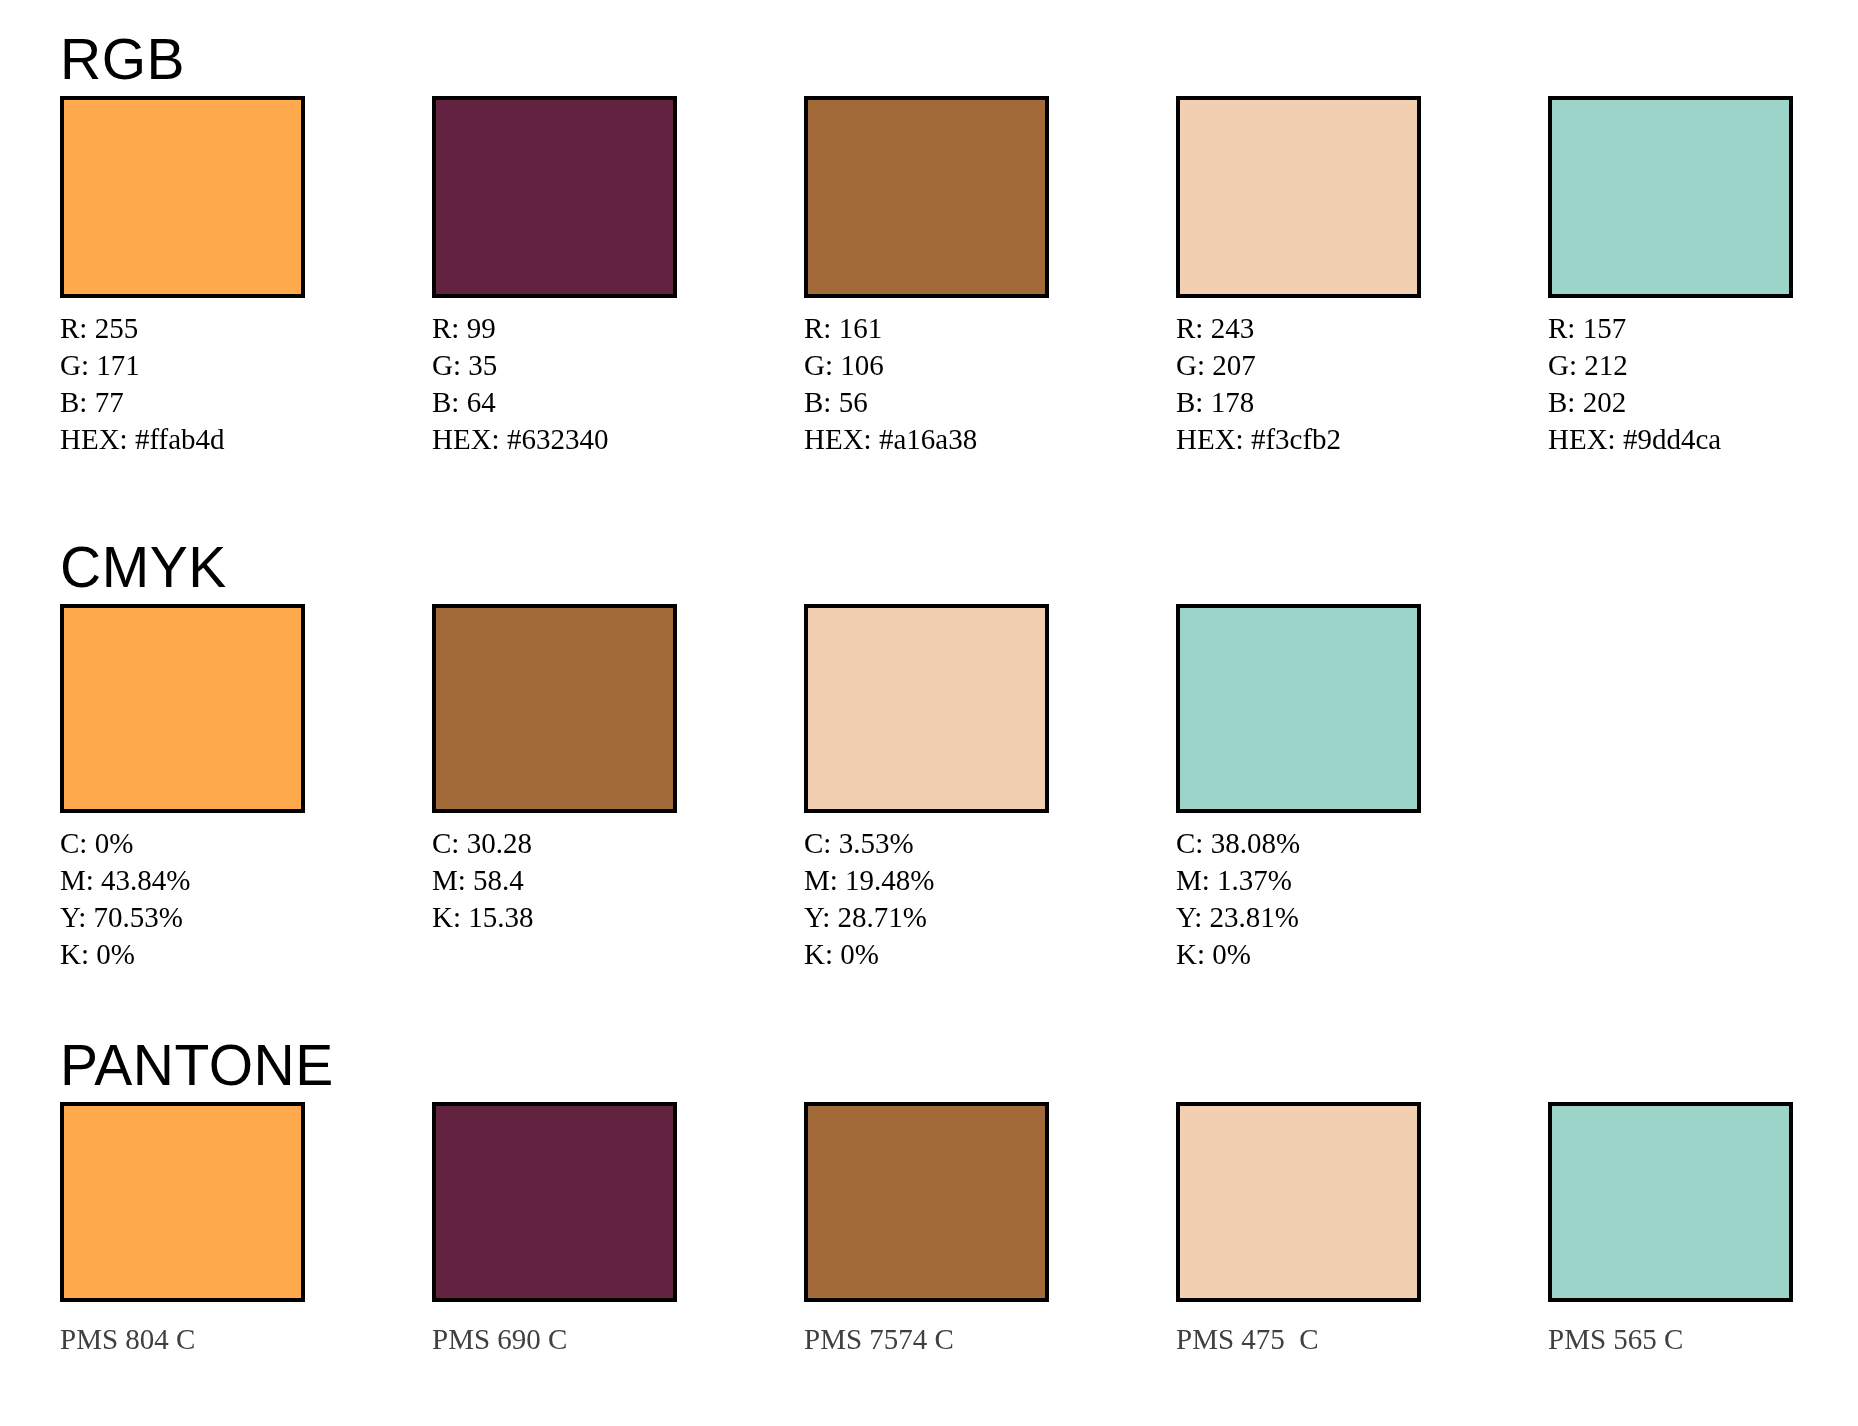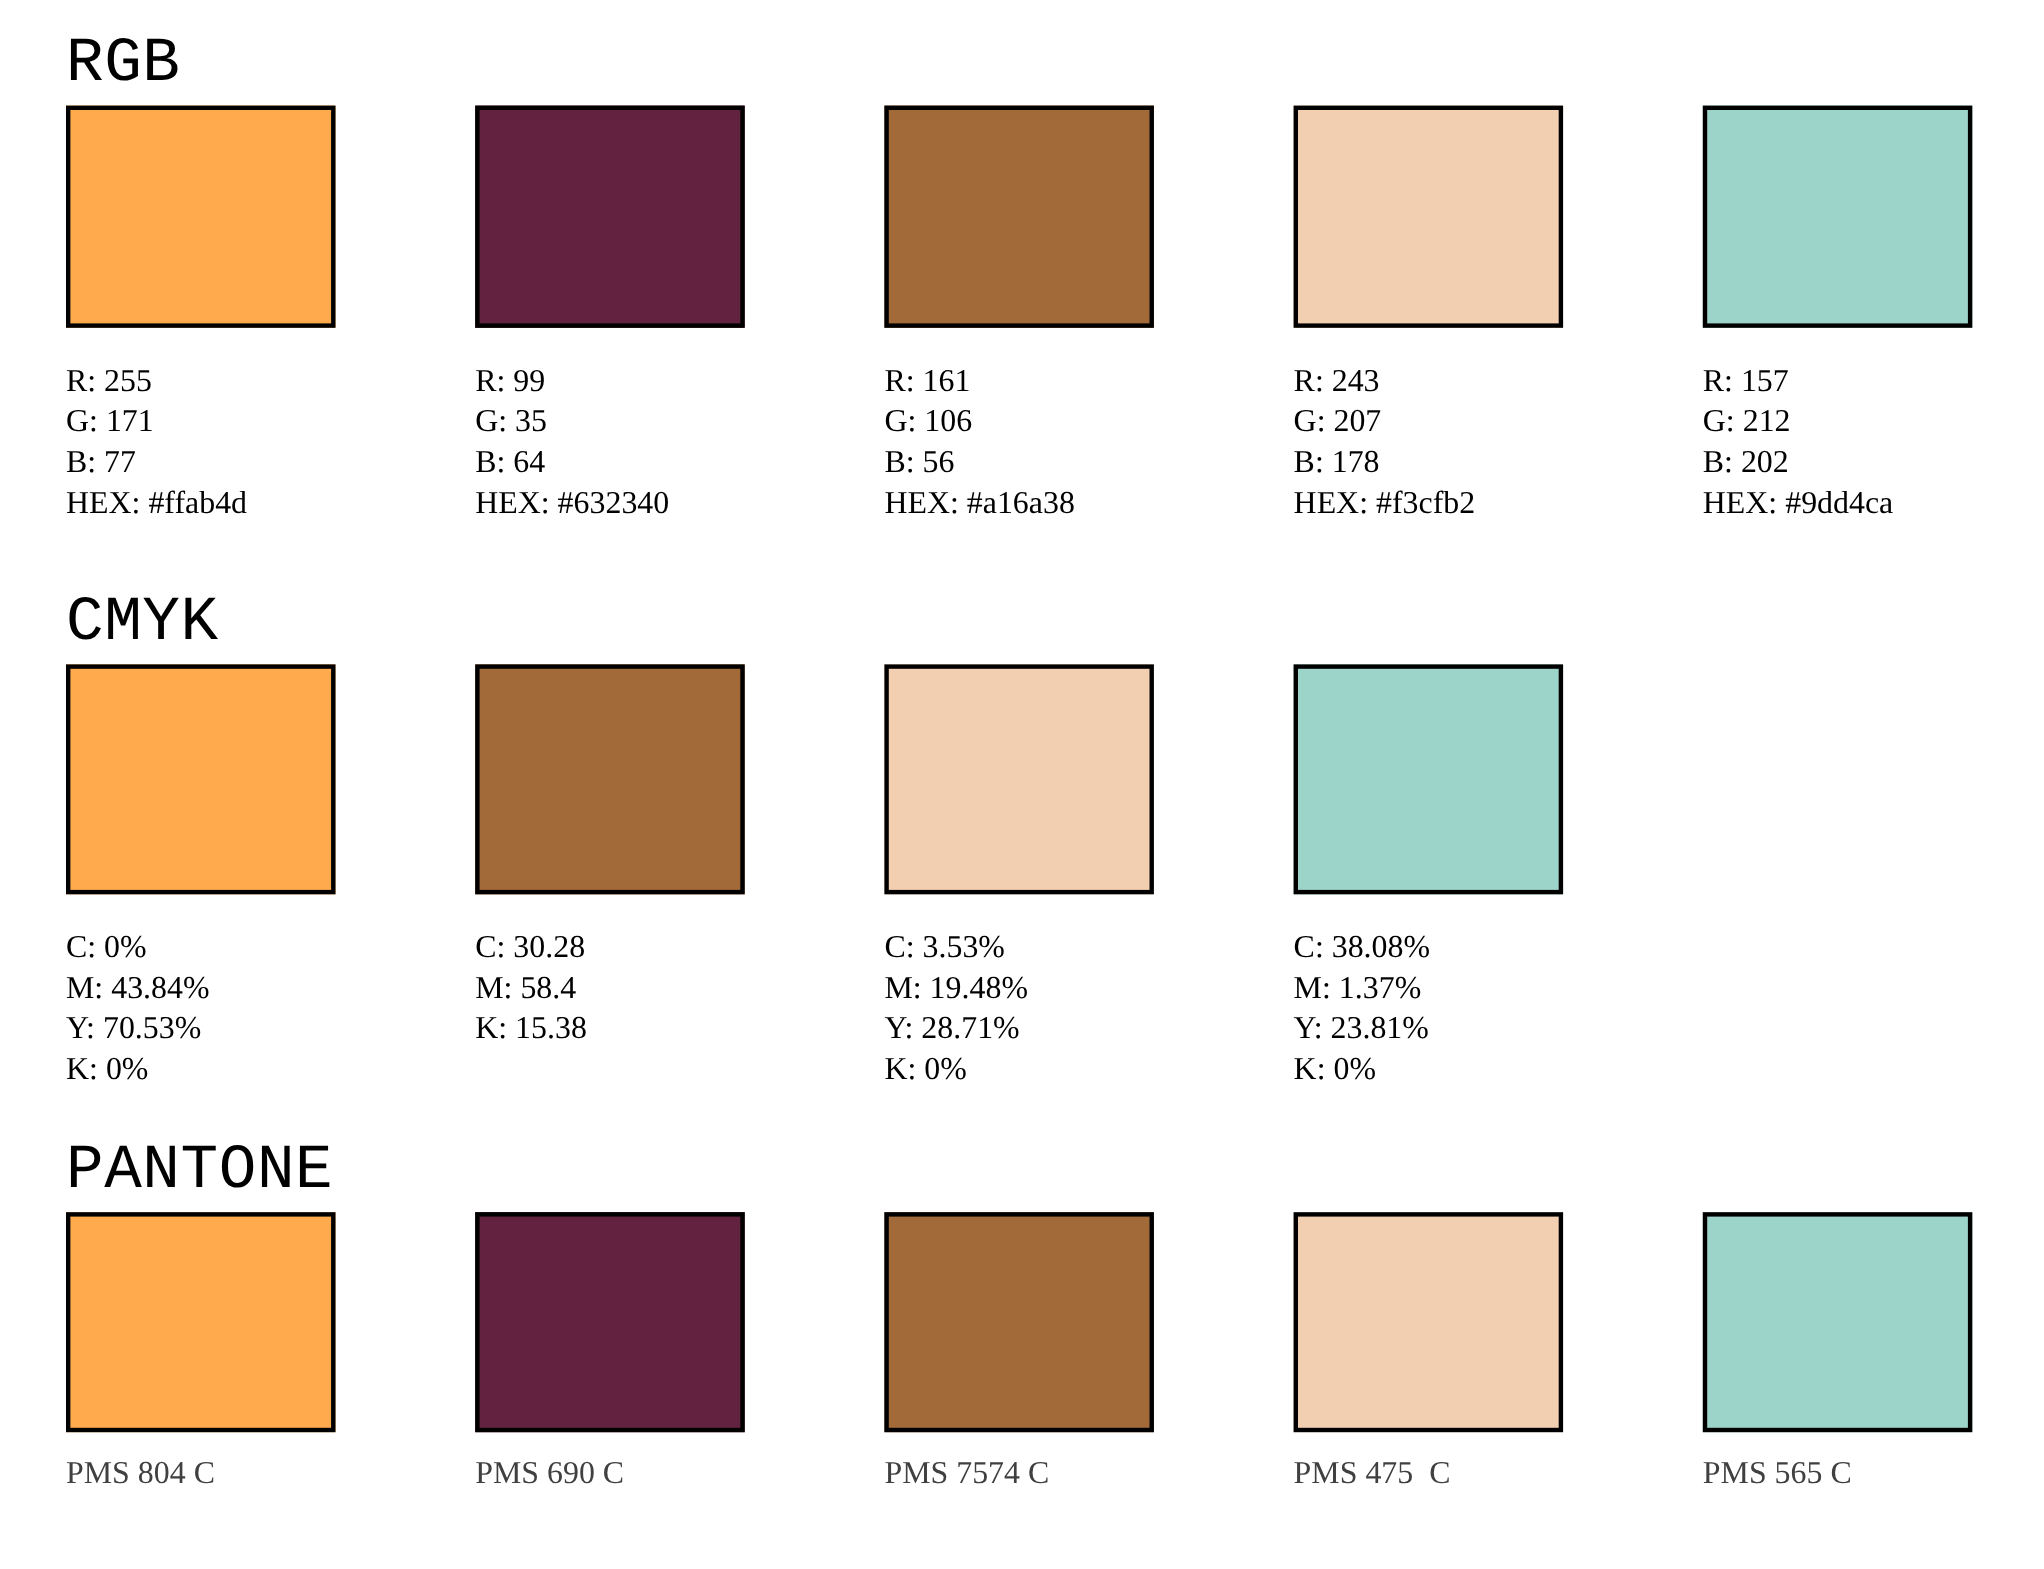--- a/index.html
+++ b/index.html
@@ -27,21 +27,21 @@
   .section {
     position: absolute;
     left: 0;
     width: 1858px;
   }
   .section-rgb     { top: 28px; }
   .section-cmyk    { top: 536px; }
   .section-pantone { top: 1010px; margin-top: 24px; }
 
   .section-title {
-    font-family: Liberation Mono, monospace;
+    font-family: Liberation Sans, sans-serif;
     font-size: 57px;
     line-height: 62px;
     font-weight: 400;
     letter-spacing: 0.5px;
     margin: 0 0 6px 60px;
     color: #000000;
     white-space: nowrap;
   }
 
   .swatch-row {
@@ -58,21 +58,21 @@
   .swatch {
     width: 245px;
     height: 202px;
     border: 4px solid #000000;
     box-sizing: border-box;
   }
   .swatch-cmyk { height: 209px; }
   .swatch-pantone { height: 200px; }
 
   .values {
-    margin-top: 30px;
+    margin-top: 12px;
     font-size: 29px;
     line-height: 37px;
     color: #000000;
     white-space: nowrap;
   }
   .values .vline { display: block; }
 
   .pantone-label {
     margin-top: 20px;
     font-size: 29px;

